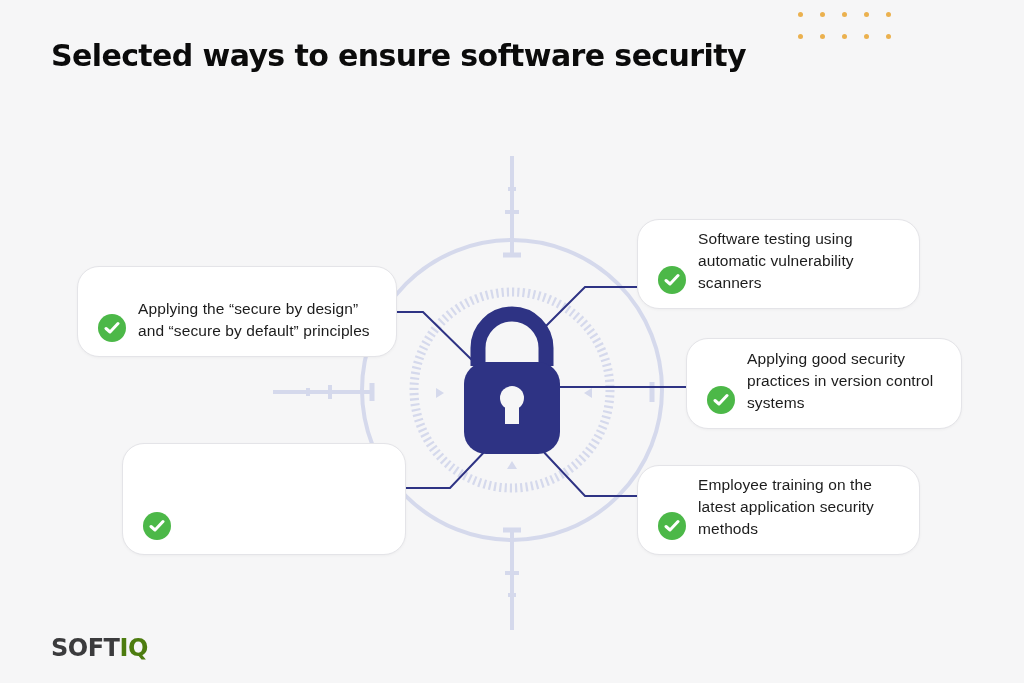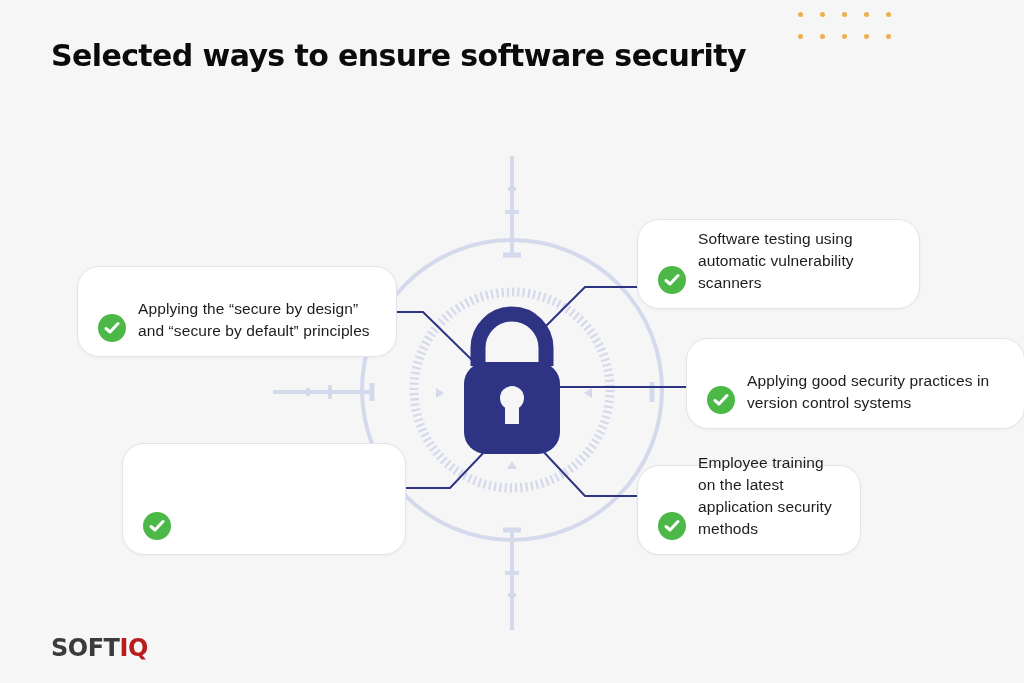--- a/index.html
+++ b/index.html
@@ -40,21 +40,21 @@
     .card-text {
       font-size: 15.5px; line-height: 22px; color: #1c1c1c;
       letter-spacing: 0.1px;
     }
     .logo {
       position: absolute; left: 51px; top: 634px;
       font-family: "DejaVu Sans", sans-serif; font-weight: bold;
       font-size: 24px; letter-spacing: -0.5px;
     }
     .logo .a { color: #3b3b3d; margin-top: 40px; }
-    .logo .b { color: #b91c1c; }
+    .logo .b { color: #4d7c0f; }
   </style>
 </head>
 <body>
 
 <h1 class="title">Selected ways to ensure software security</h1>
 
 <div class="dots">
   <span class="dot"></span>
   <span class="dot"></span>
   <span class="dot"></span>
@@ -133,30 +133,30 @@
 
 <div class="card" style="left:637px; top:219px; width:283px; height:90px;">
   <span class="check">
     <svg width="16" height="14" viewBox="0 0 16 14">
         <path d="M2 7.5 L6 11 L14 2.5" stroke="#fff" stroke-width="3" fill="none" stroke-linecap="round" stroke-linejoin="round"></path>
       </svg>
   </span>
   <span class="card-text">Software testing using automatic vulnerability scanners</span>
 </div>
 
-<div class="card" style="left:686px; top:338px; width:339px; height:91px;">
+<div class="card" style="left:686px; top:338px; width:276px; height:91px;">
   <span class="check">
     <svg width="16" height="14" viewBox="0 0 16 14">
         <path d="M2 7.5 L6 11 L14 2.5" stroke="#fff" stroke-width="3" fill="none" stroke-linecap="round" stroke-linejoin="round"></path>
       </svg>
   </span>
   <span class="card-text">Applying good security practices in version control systems</span>
 </div>
 
-<div class="card" style="left:637px; top:465px; width:224px; height:90px;">
+<div class="card" style="left:637px; top:465px; width:283px; height:90px;">
   <span class="check">
     <svg width="16" height="14" viewBox="0 0 16 14">
         <path d="M2 7.5 L6 11 L14 2.5" stroke="#fff" stroke-width="3" fill="none" stroke-linecap="round" stroke-linejoin="round"></path>
       </svg>
   </span>
   <span class="card-text">Employee training on the latest application security methods</span>
 </div>
 
 <div class="logo">
   <span class="a">SOFT</span><span class="b">IQ</span>

